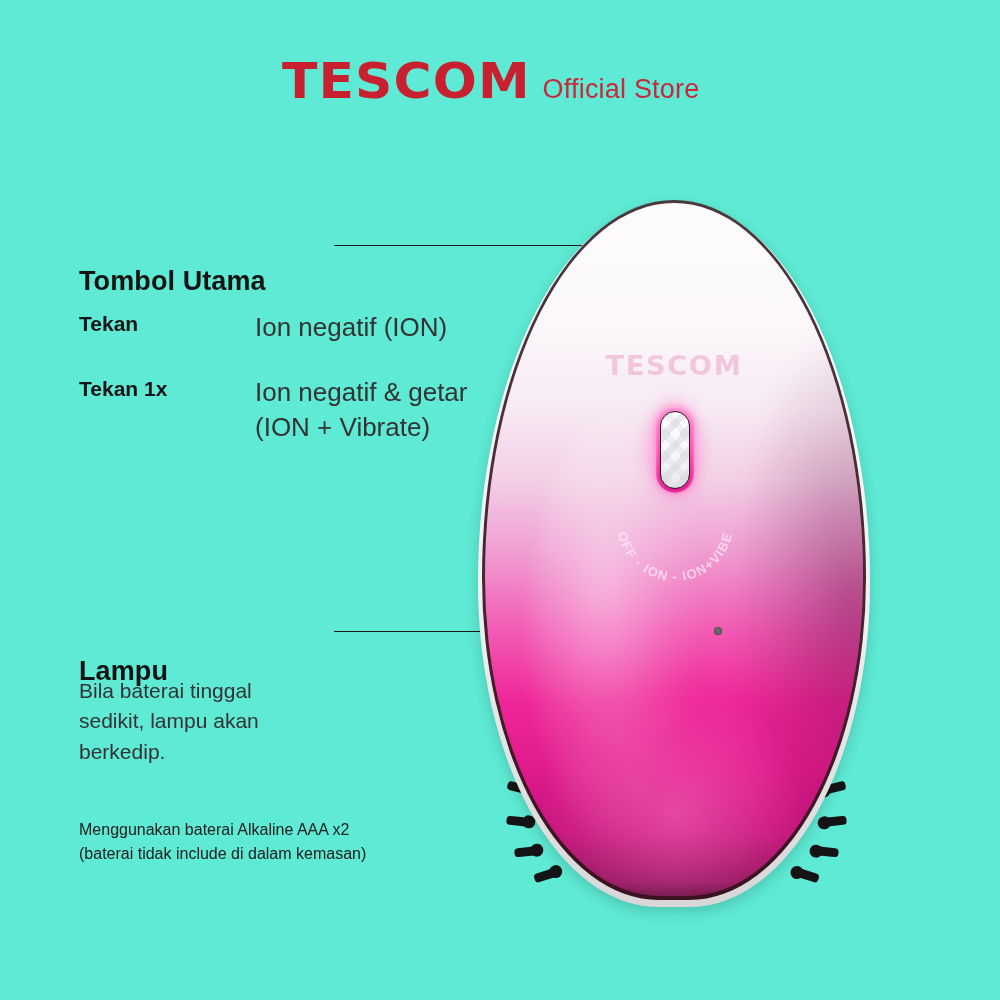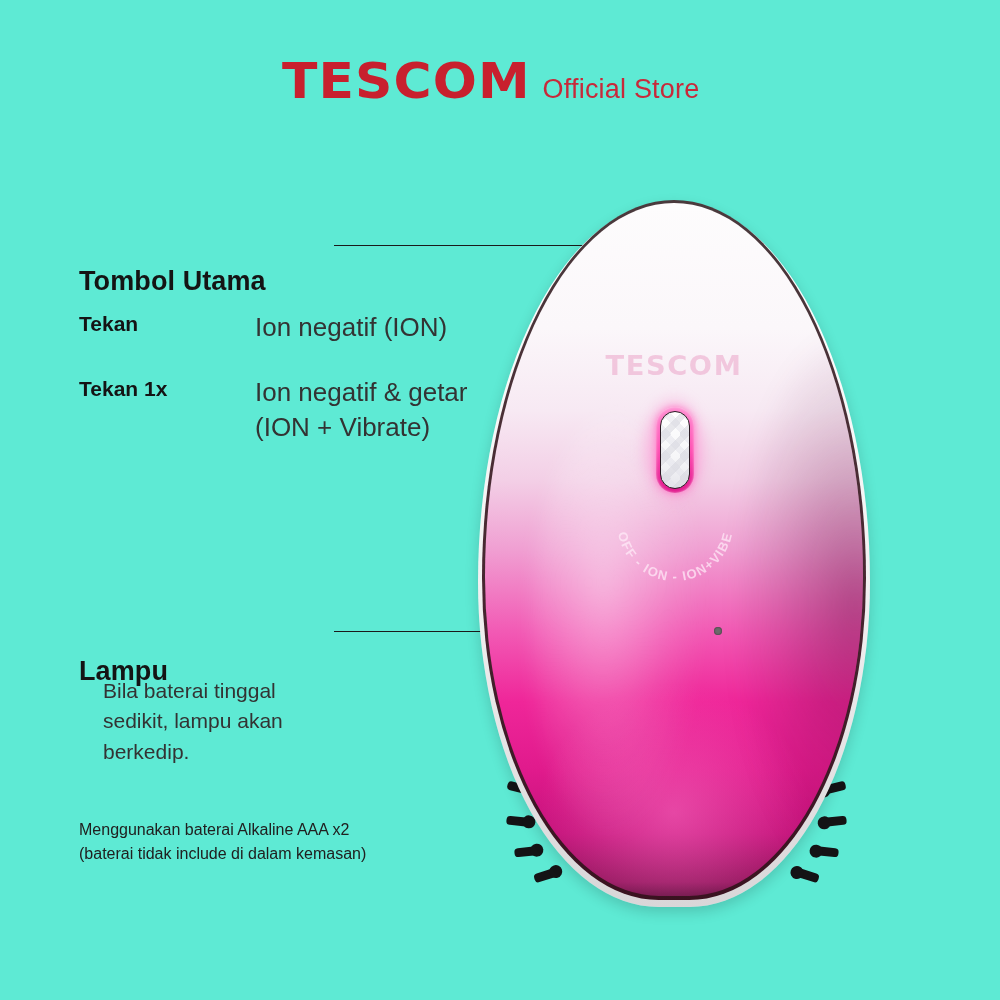--- a/index.html
+++ b/index.html
@@ -118,21 +118,20 @@
   
   #lamp-body {
     position: absolute;
     left: 79px;
     top: 676px;
     width: 260px;
     font-size: 21px;
     color: #333333;
     line-height: 1.45;
     white-space: pre-line;
-    margin-left: 24px;
   }
   #battery-note {
     position: absolute;
     left: 79px;
     top: 818px;
     width: 400px;
     font-size: 16px;
     color: #202020;
     line-height: 1.5;
     white-space: pre-line;

